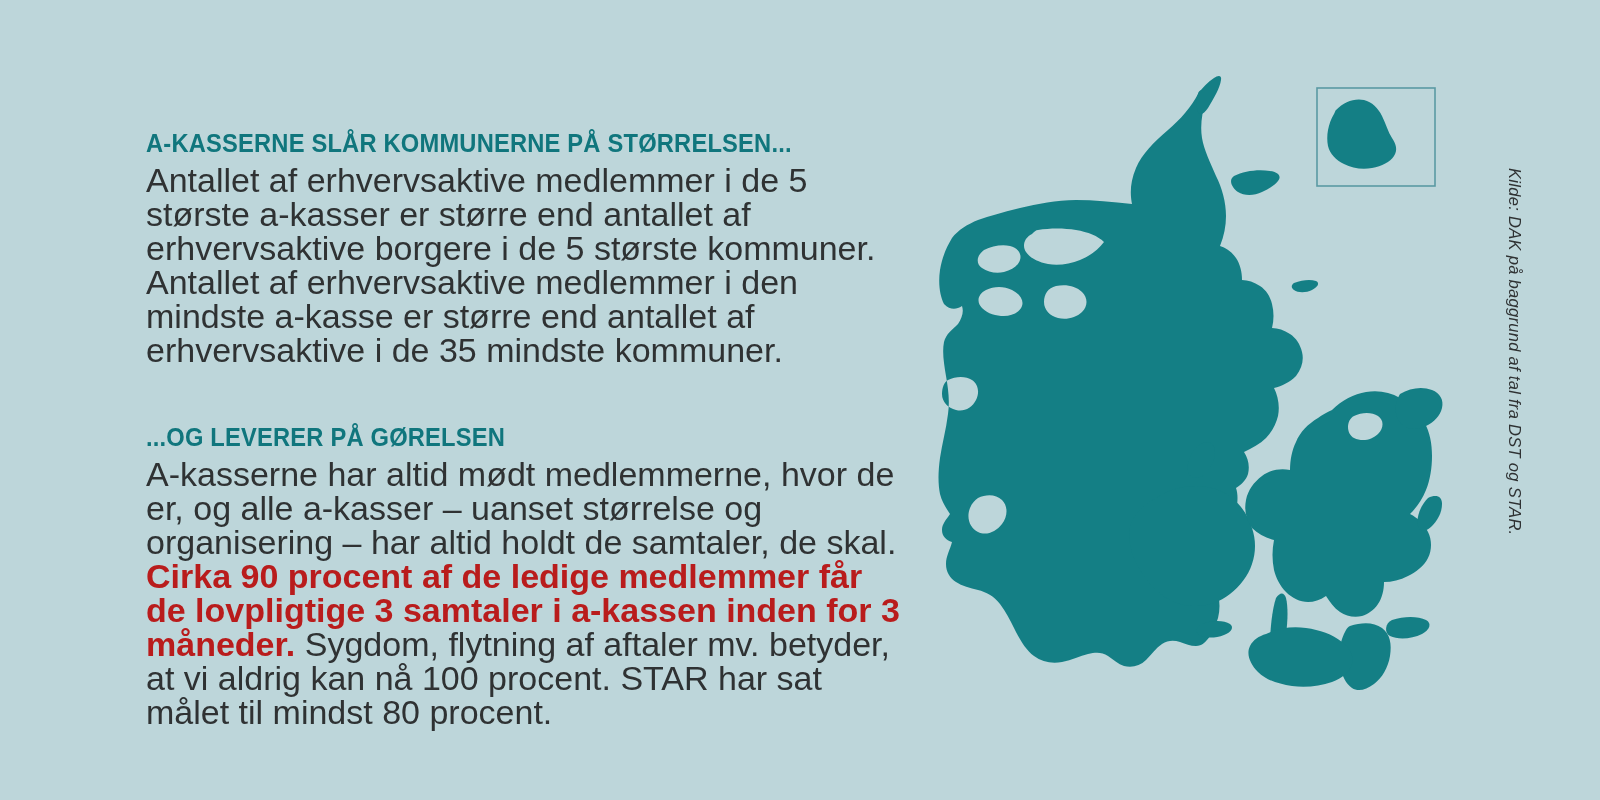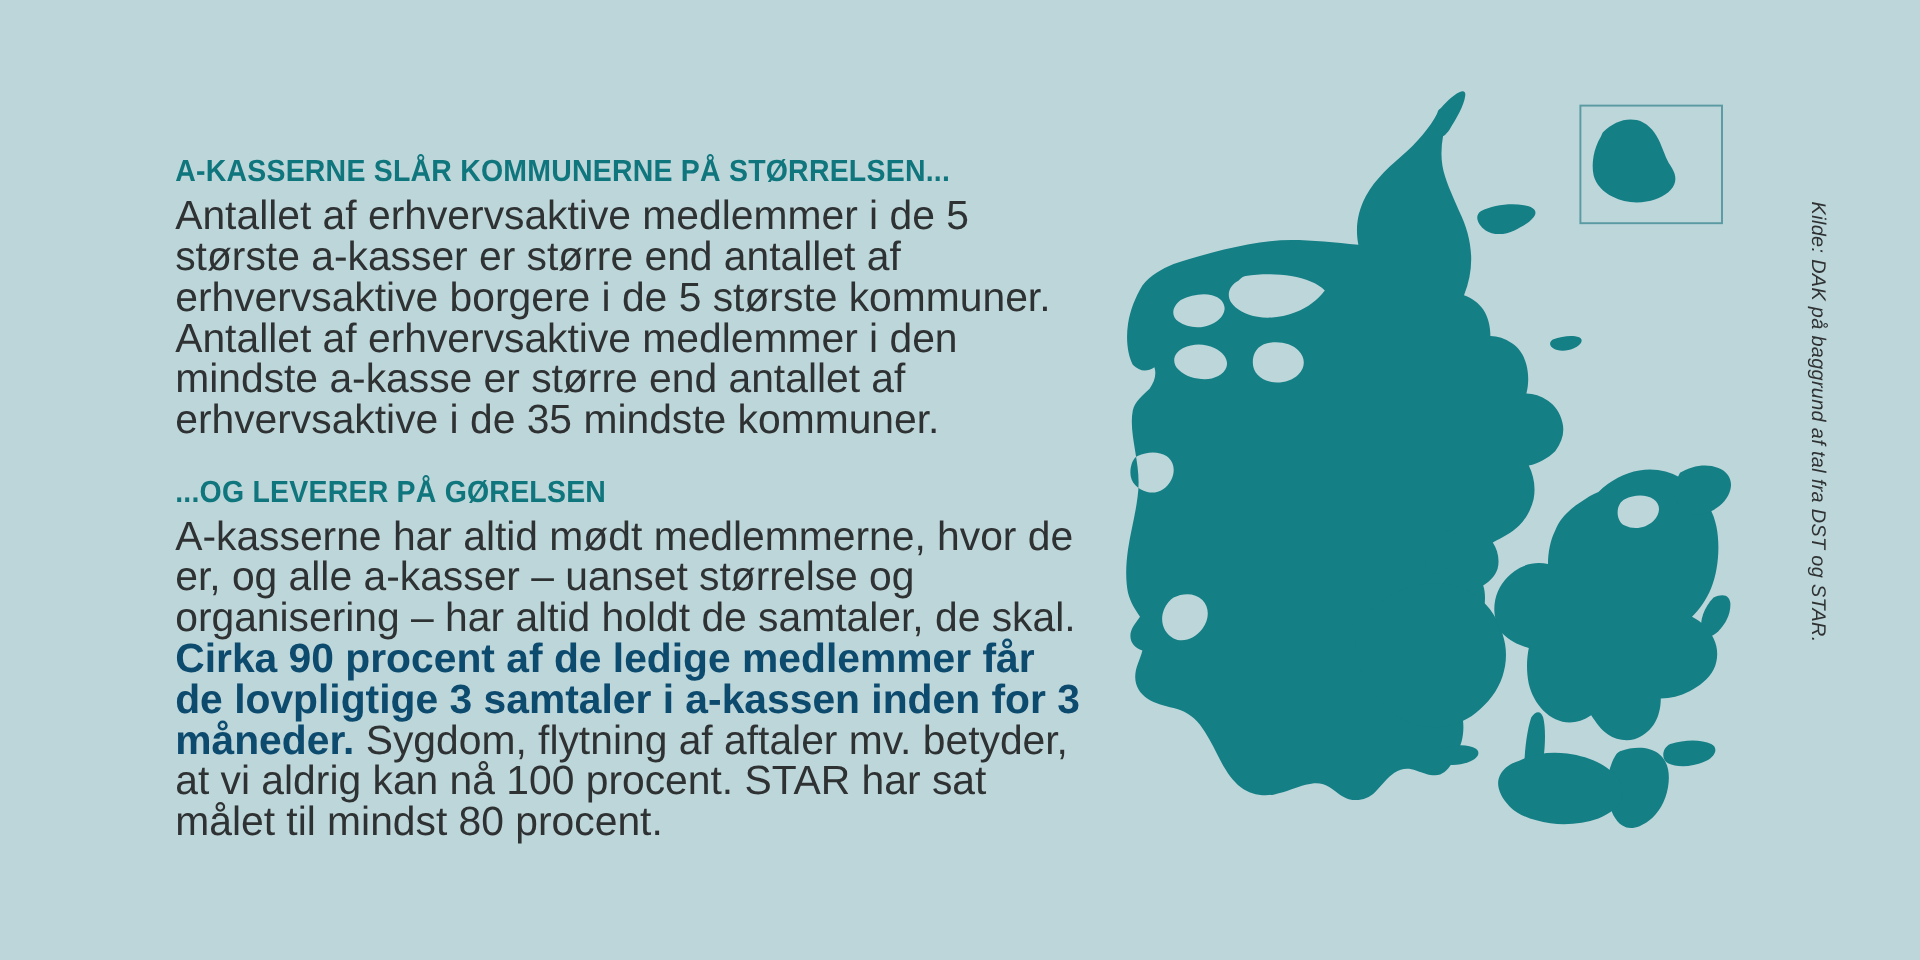--- a/index.html
+++ b/index.html
@@ -22,21 +22,21 @@
   }
 
   
   .text-col {
     position: absolute;
     left: 146px;
     top: 128px;
     width: 760px;
   }
   .block { margin: 0; }
-  .block + .block { margin-top: 28px; }
+  .block + .block { margin-top: 55px; }
 
   .kicker {
     font-family: "Liberation Sans", "DejaVu Sans", sans-serif;
     font-weight: 700;
     font-size: 25.5px;
     letter-spacing: 0.2px;
     color: #10767d;
     margin: 0 0 5px 0;
     line-height: 1.18;
     transform: scaleX(0.93);
@@ -46,21 +46,21 @@
 
   .body-text {
     font-size: 34px;
     line-height: 34px;
     color: #2f3233;
     margin: 0;
     font-weight: 400;
   }
   .body-text b {
     font-weight: 700;
-    color: #0c4a6e;
+    color: #b91c1c;
   }
 
   
   .source {
     position: absolute;
     left: 1524px;
     top: 168px;
     font-size: 16.5px;
     font-style: italic;
     color: #2f3233;

